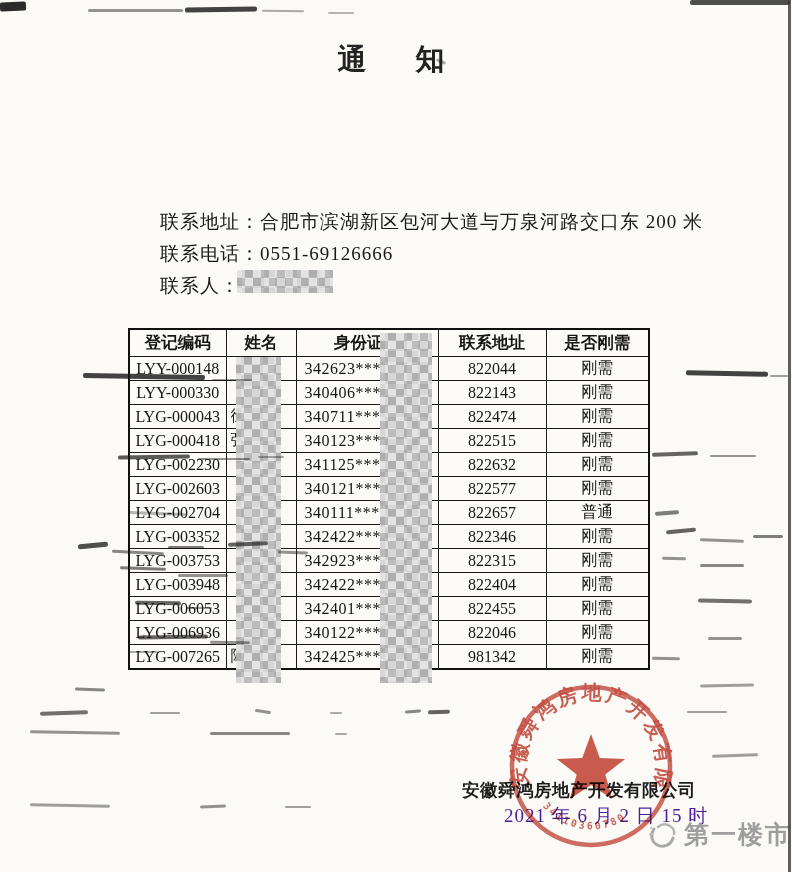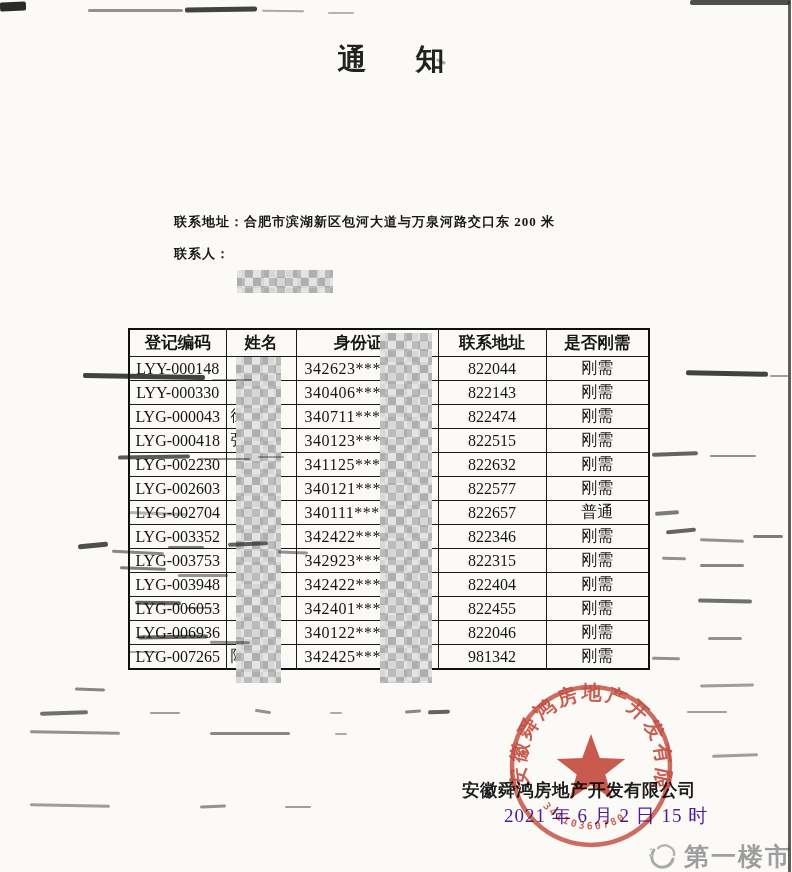--- a/index.html
+++ b/index.html
@@ -11,21 +11,21 @@
   }
   .title{
     position:absolute; top:40px; left:0; width:792px;
     text-align:center; font-size:29px; font-weight:bold;
     letter-spacing:10px; color:#222;
   }
   .para{ position:absolute; left:104px; top:120px; font-size:16.5px; font-weight:bold;
     letter-spacing:1.2px; color:#171717; }
   .para .pline{ white-space:nowrap; line-height:30px; }
   .para .pline.first{ text-indent:33px; }
-  .contact{ position:absolute; left:174px; top:206px; font-size:13px; font-weight:bold;
+  .contact{ position:absolute; left:160px; top:206px; font-size:19px; font-weight:normal;
     letter-spacing:1px; color:#171717; }
   .contact .crow{ height:32px; line-height:32px; white-space:nowrap; }
   .mosaic{
     background:
       repeating-conic-gradient(rgba(150,150,150,.55) 0% 25%, rgba(223,223,223,.55) 0% 50%) 0 0/16px 16px,
       repeating-conic-gradient(#cbcbcb 0% 25%, #e9e9e9 0% 50%) 5px 7px/22px 22px;
   }
   .person-mosaic{ position:absolute; left:237px; top:270px; width:96px; height:23px; }
   .doc-table{
     position:absolute; left:128px; top:328px; width:520px;
@@ -41,38 +41,39 @@
   .doc-table td.id{ text-align:left; padding-left:8px; letter-spacing:.5px;}
   .doc-table{ border:2px solid #111; }
   .strip-names{ position:absolute; left:236px; top:357px; width:45px; height:326px; }
   .strip-ids{ position:absolute; left:380px; top:333px; width:52px; height:350px; }
   .sig-company{ position:absolute; left:462px; top:778px; font-size:17.5px; font-weight:bold;
     letter-spacing:.5px; color:#1d1d1d; white-space:nowrap;}
   .sig-date{ position:absolute; left:504px; top:803px; font-size:19px; font-weight:normal;
     letter-spacing:1px; color:#4c1d95; white-space:nowrap;}
   .seal{ position:absolute; left:503px; top:678px; width:176px; height:176px;
     mix-blend-mode:multiply; opacity:.9; }
-  .watermark{ position:absolute; left:648px; top:840px; display:flex; align-items:flex-start;
+  .watermark{ position:absolute; left:648px; top:818px; display:flex; align-items:flex-end;
     filter:blur(.3px); }
   .watermark .wm-text{ font-size:25px; font-weight:bold; color:#9e9e9e; letter-spacing:2px;
     font-family:"Liberation Sans","DejaVu Sans",sans-serif; margin-left:6px; }
   .nk{ position:absolute; background:#141414; border-radius:2px; }
   .edge-line{ position:absolute; left:788px; top:0; width:3px; height:872px;
     background:#2b2b2b; opacity:.75;}
 </style>
 </head>
 <body>
 
 <div class="page">
 
   <div class="title">通　知</div>
 
 
   <div class="contact">
     <div class="crow"><span>联系地址：</span><span>合肥市滨湖新区包河大道与万泉河路交口东 200 米</span></div>
+    <div class="crow"><span>联系电话：</span><span>0551-69126666</span></div>
     <div class="crow"><span>联系人：</span></div>
   </div>
   <div class="mosaic person-mosaic"></div>
 
   <table class="doc-table">
     <colgroup>
       <col style="width:97px">
         <col style="width:70px">
         <col style="width:142px">
       <col style="width:108px">

